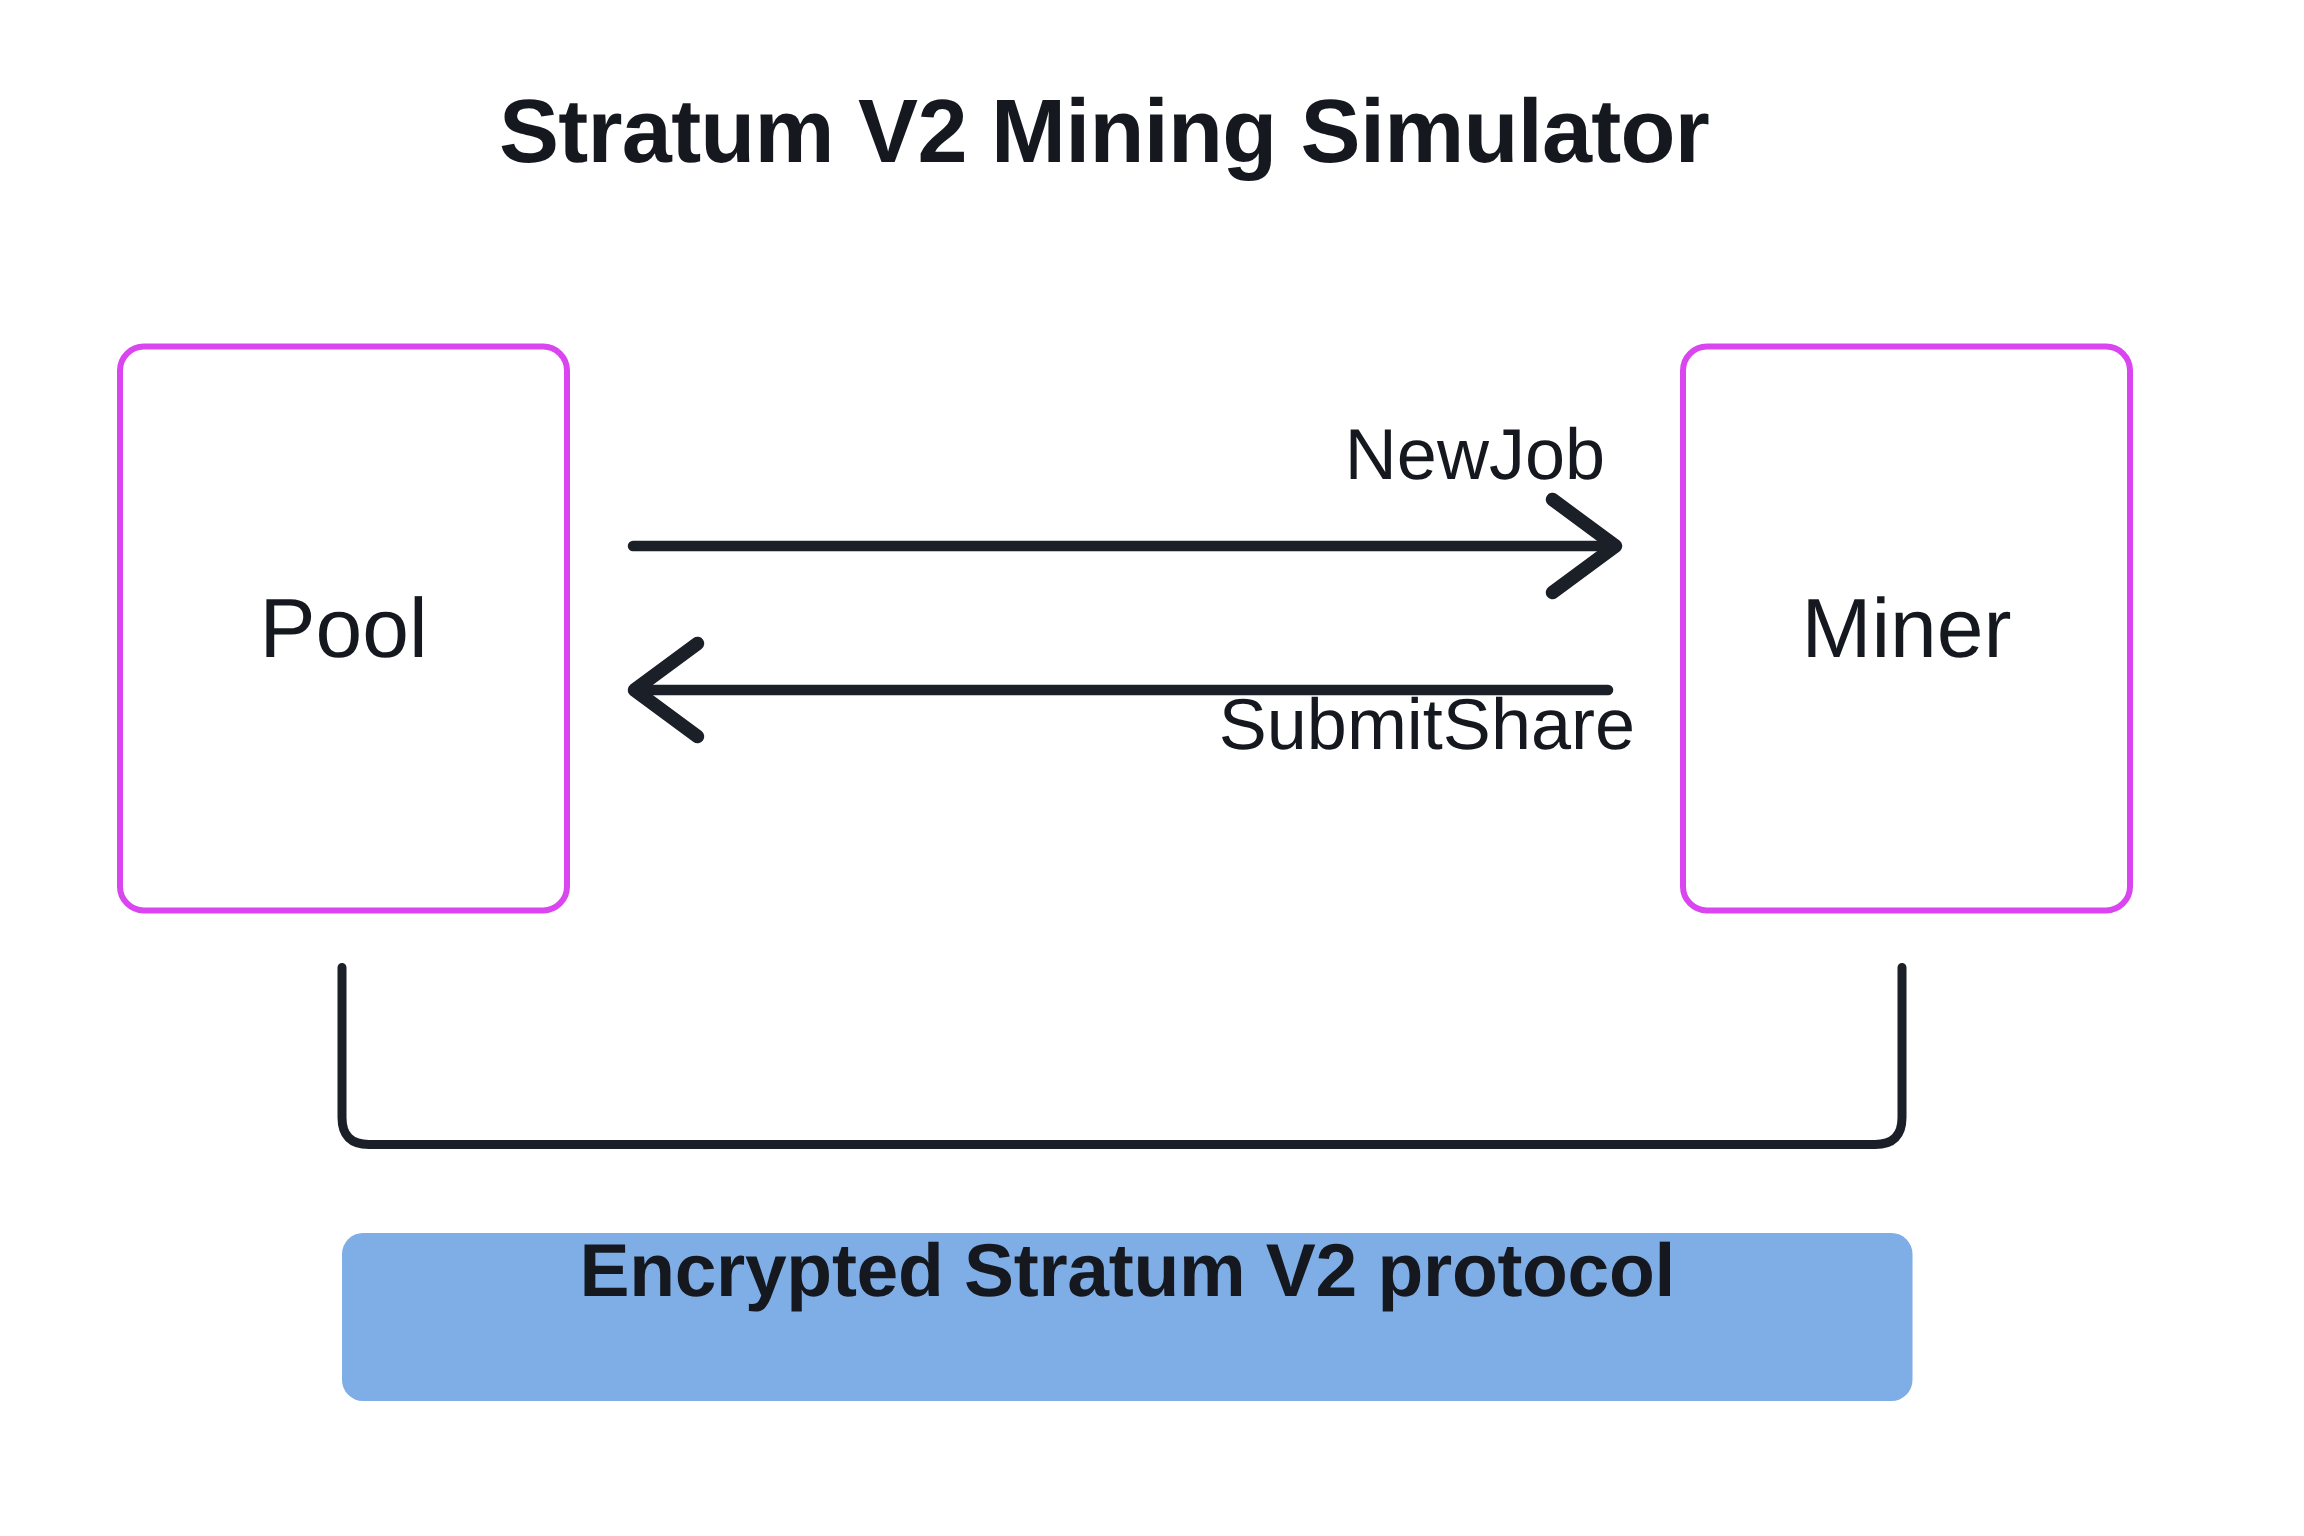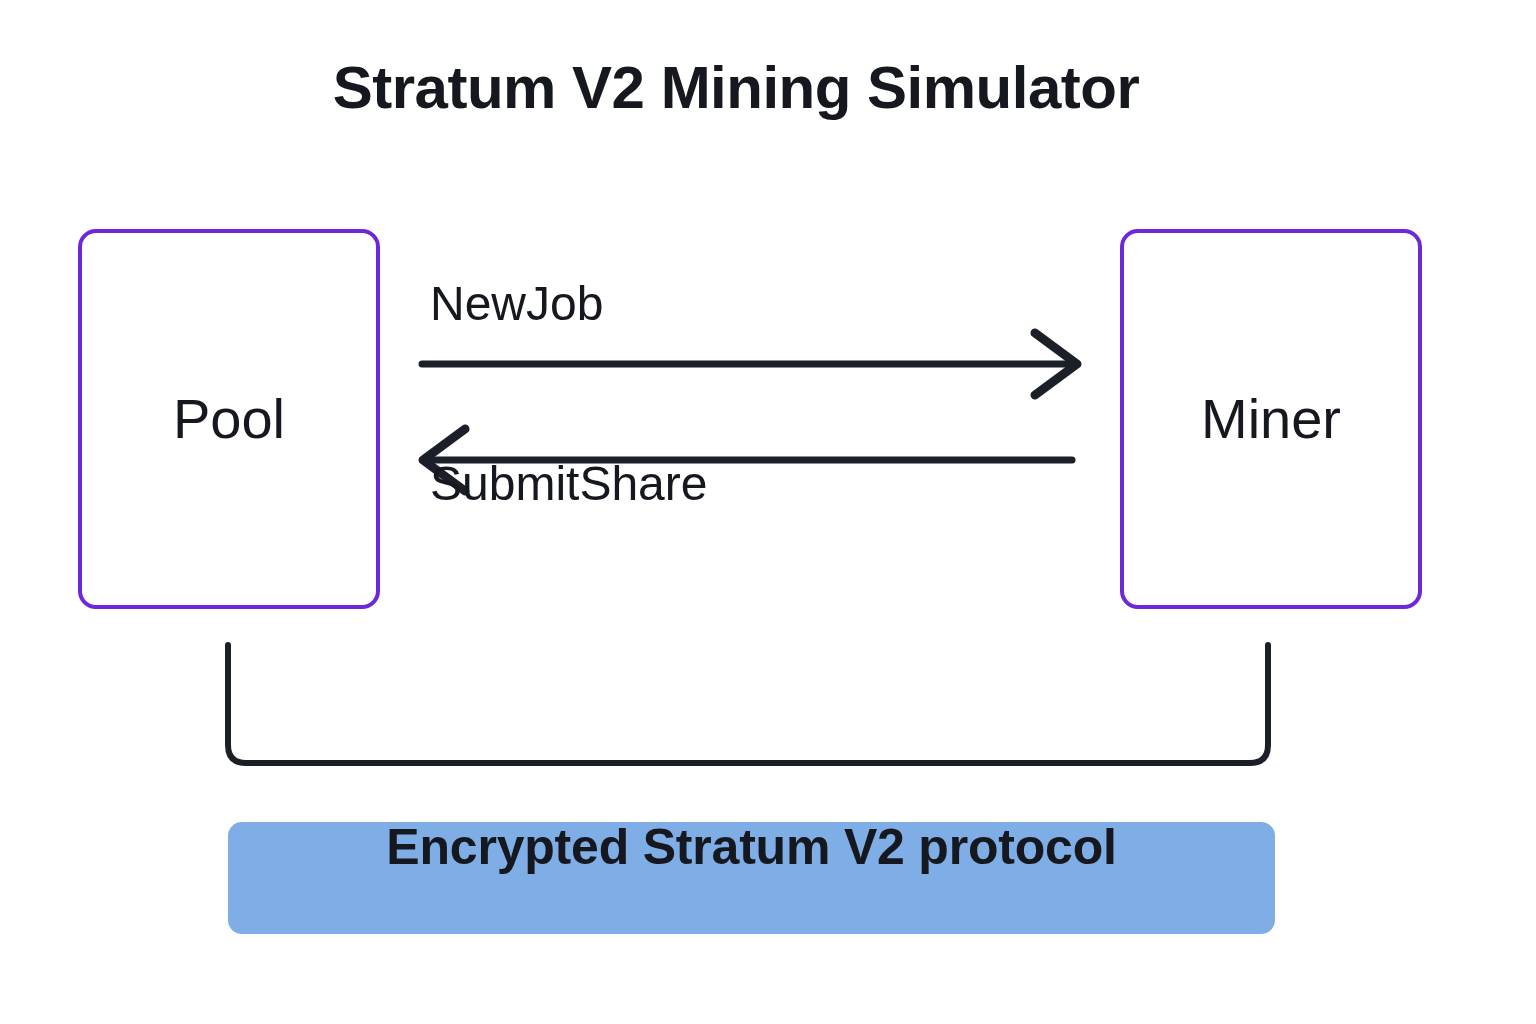--- a/index.html
+++ b/index.html
@@ -34,21 +34,21 @@
     color: #15181e;
     line-height: 1;
     white-space: nowrap;
   }
 
   
   .node-box {
     position: absolute;
     box-sizing: border-box;
     background: #ffffff;
-    border: 4px solid #6d28d9;
+    border: 4px solid #d946ef;
     border-radius: 18px;
     display: flex;
     align-items: center;
     justify-content: center;
   }
   .node-label {
     font-size: 56px;
     font-weight: 400;
     color: #15181e;
     line-height: 1;
@@ -78,21 +78,21 @@
   }
 
   
   .arrow-label {
     position: absolute;
     font-size: 48px;
     font-weight: 400;
     color: #15181e;
     line-height: 1;
     white-space: nowrap;
-    text-align: left;
+    text-align: right;
   }
   #label-newjob {
     left: 430px;
     top: 280px;
     width: 640px;
   }
   #label-submitshare {
     left: 430px;
     top: 460px;
     width: 660px;

